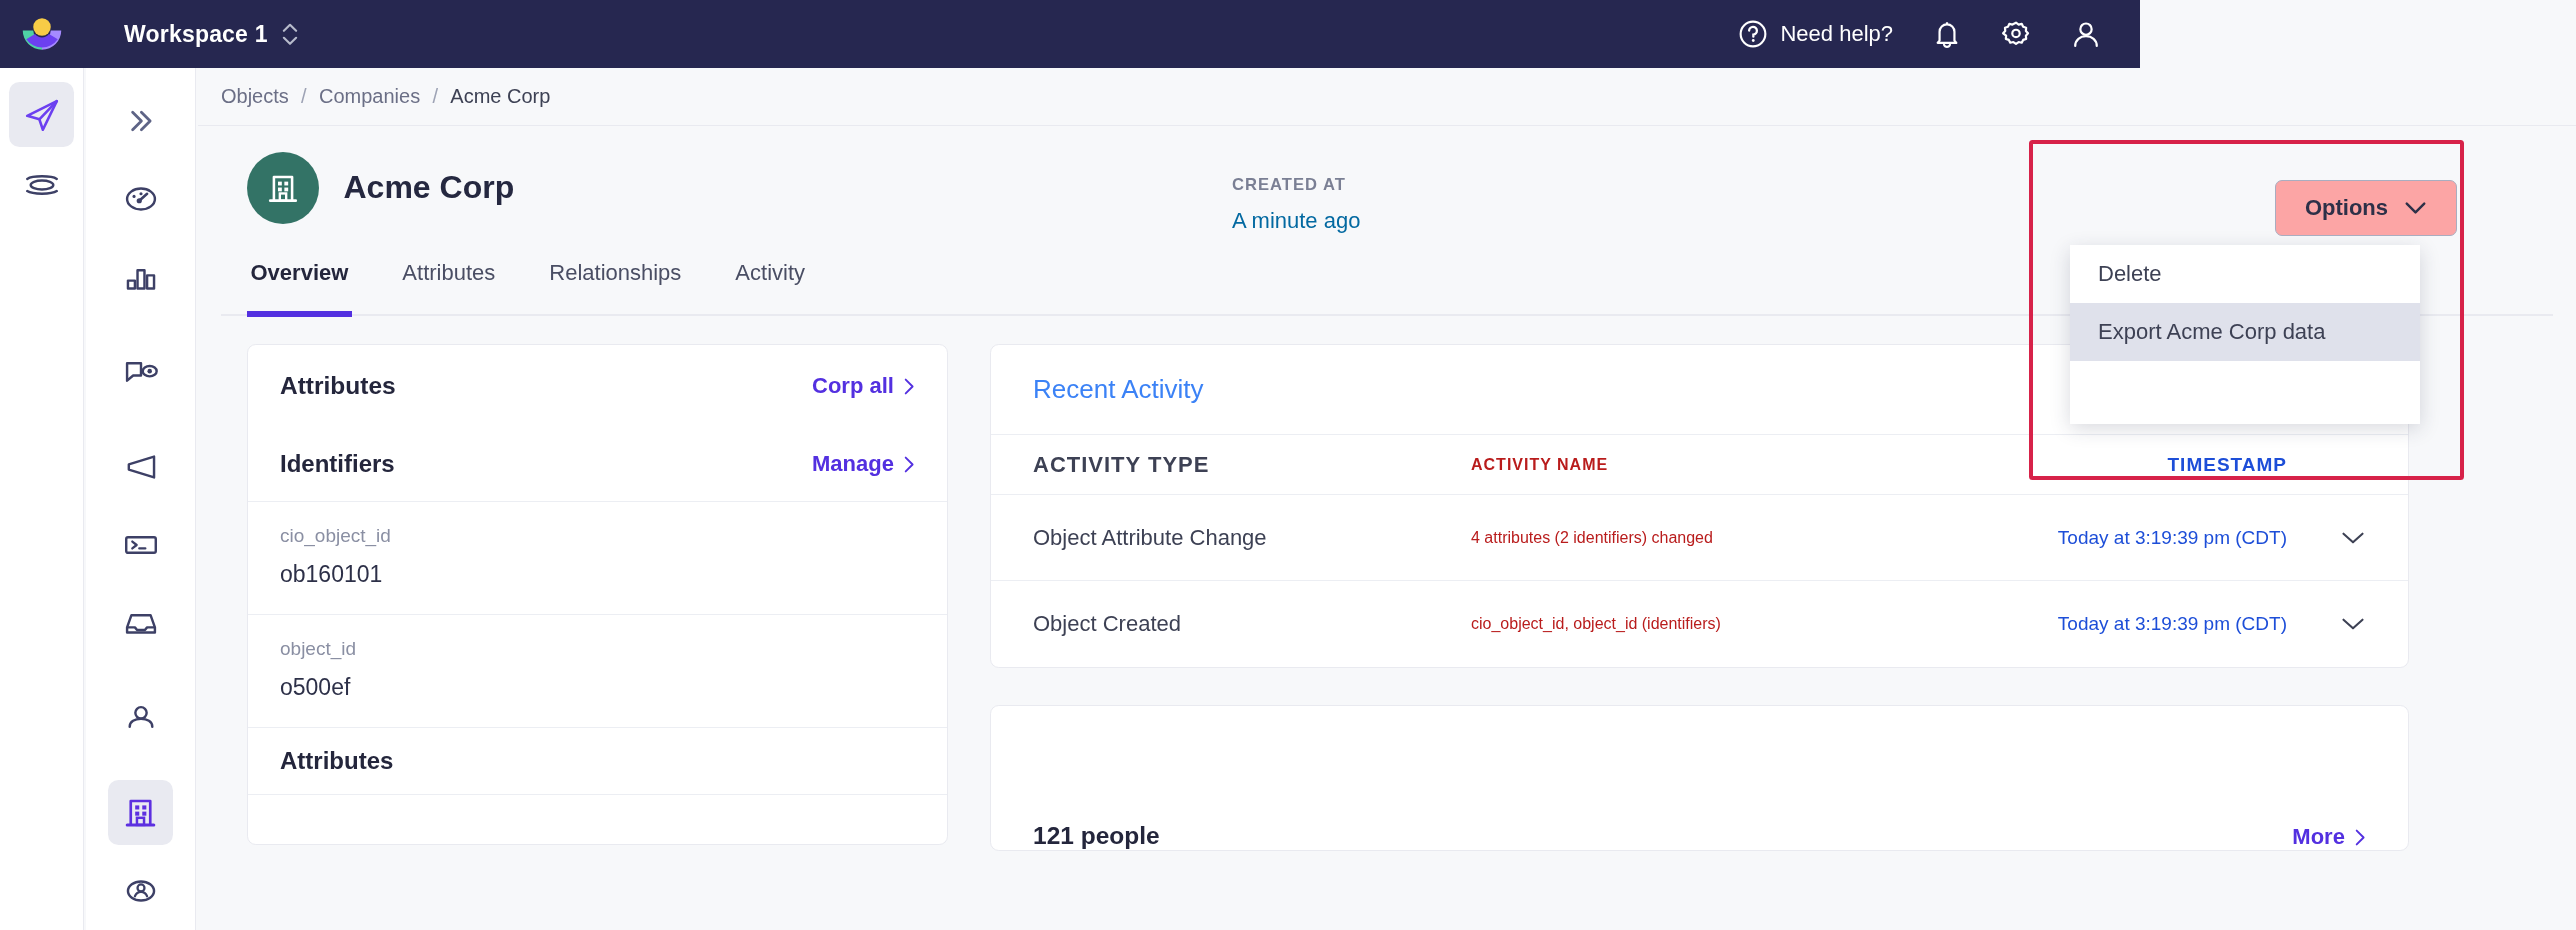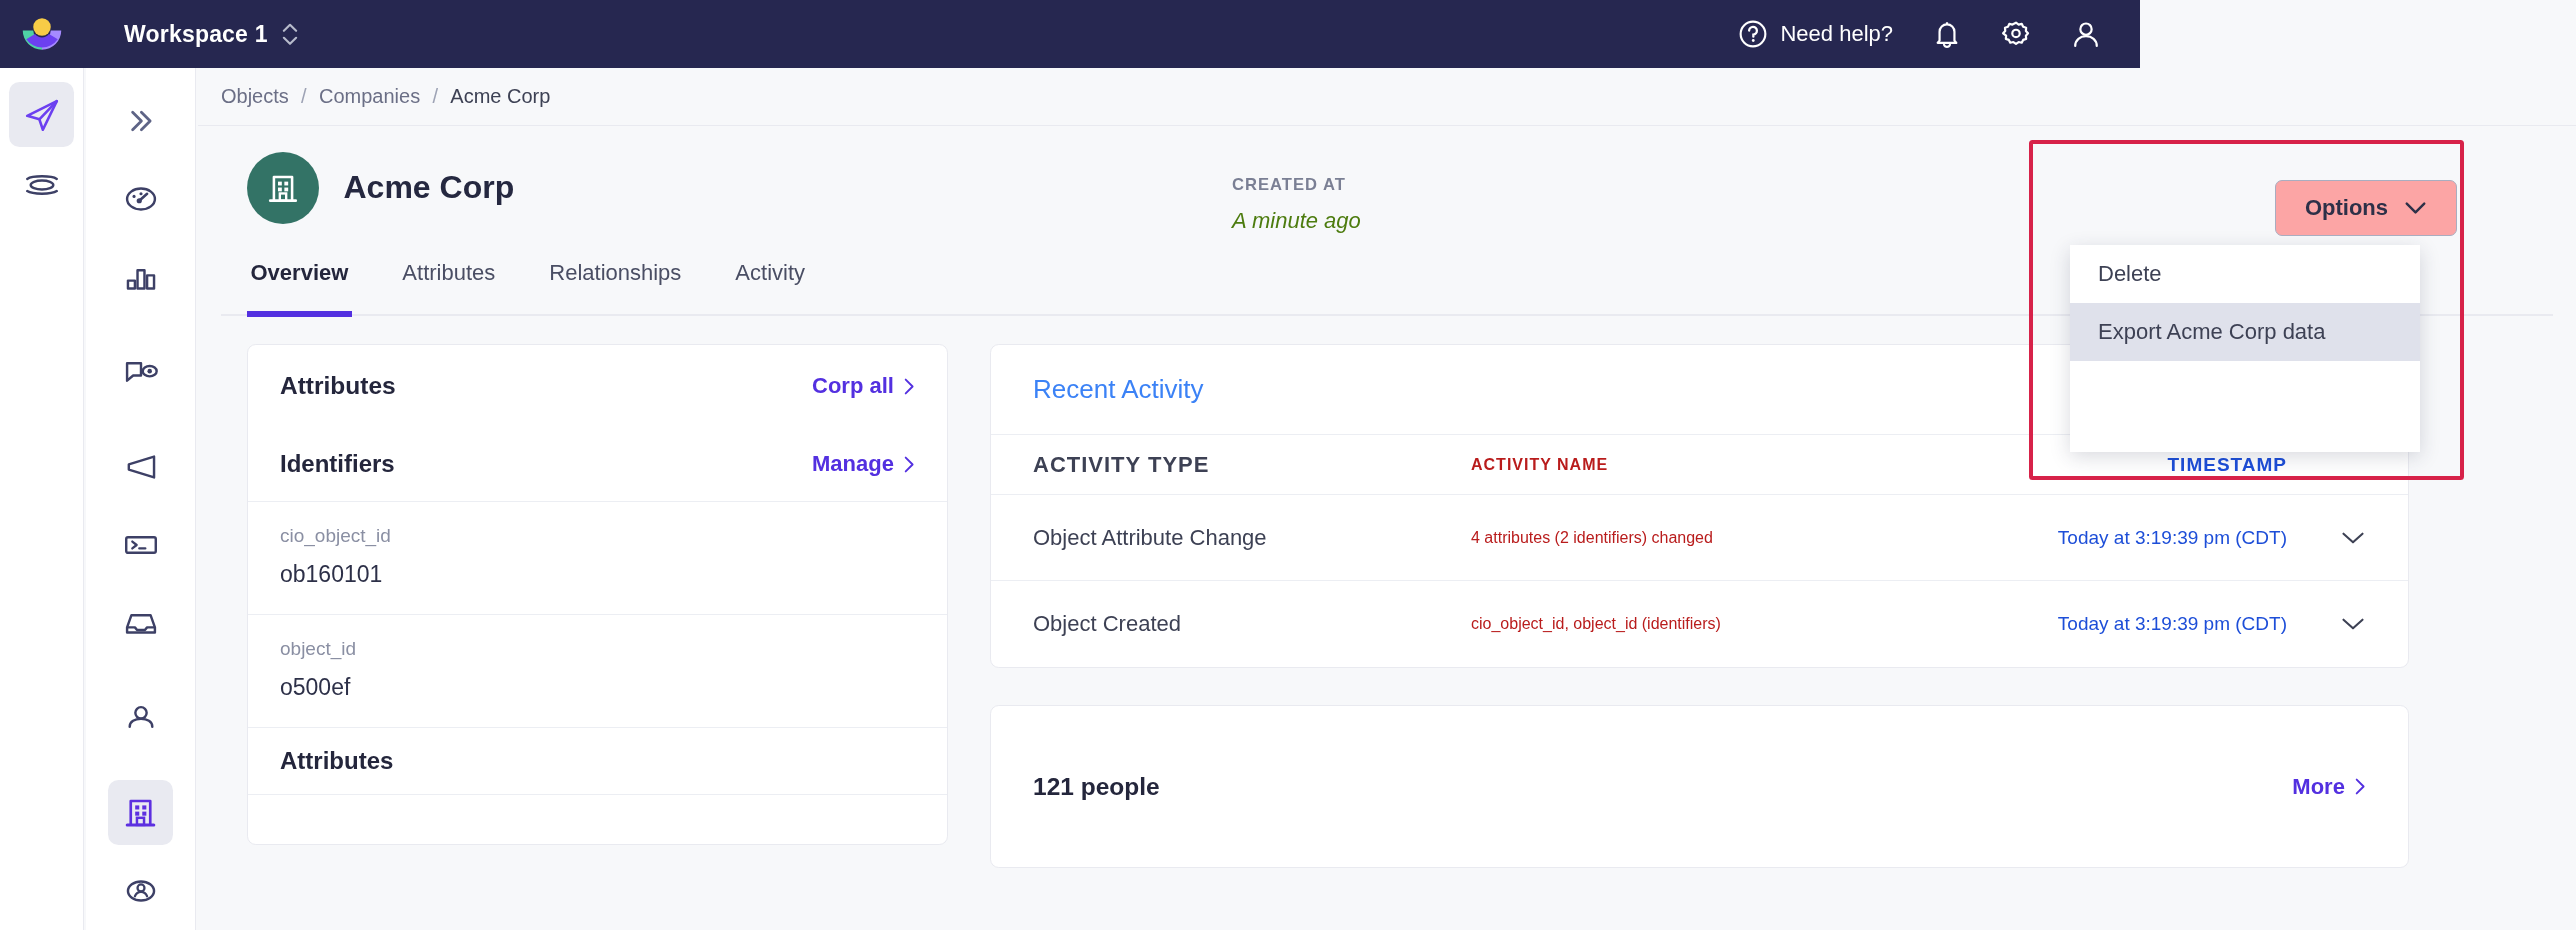--- a/index.html
+++ b/index.html
@@ -67,42 +67,42 @@
 
   .hero { height: 123px; position: relative; padding: 0 23px; display: flex; align-items: center; }
   .avatar {
     width: 72px; height: 72px; border-radius: 50%;
     background: #337366; display: flex; align-items: center; justify-content: center;
     margin-left: 26px;
   }
   .hero-title { font-size: 32px; font-weight: bold; color: #252840; margin-left: 24.5px; }
   .created { position: absolute; left: 1034px; top: 49px; }
   .created .lbl { font-size: 16.6px; letter-spacing: 1px; color: #7a7f94; font-weight: bold; }
-  .created .val { font-size: 22px; color: #4d7c0f; margin-top: 13px; font-style: italic; }
+  .created .val { font-size: 22px; color: #0369a1; margin-top: 13px; }
 
   
   .opt-btn {
     position: absolute; right: 119px; top: 180px;
     width: 182px; height: 56px;
     background: #fca5a5; border: 1.8px solid #a9adc0; border-radius: 7px;
     display: flex; align-items: center; justify-content: center; gap: 16px;
     font-size: 22px; font-weight: bold; color: #2d3048; cursor: pointer; z-index: 30;
   }
 
   
   .annot {
     position: absolute; left: 2029px; top: 140px;
     width: 435px; height: 340px;
     border: 4.4px solid #d72249; border-radius: 3.5px;
     z-index: 20; pointer-events: none;
   }
   
   .dropdown {
     position: absolute; left: 2070px; top: 245px;
-    width: 350px; height: 207px;
+    width: 350px; height: 179px;
     background: #ffffff;
     box-shadow: 0 5.3px 19px rgba(40,44,70,.18);
     z-index: 25;
   }
   .dd-item {
     height: 58px; display: flex; align-items: center;
     padding-left: 28px; font-size: 22px; color: #3d4154; cursor: pointer;
   }
   .dd-item.hover { background: #dfe1eb; }
 
@@ -142,21 +142,21 @@
   
   .act-head { height: 89px; display: flex; align-items: center; padding: 0 42px; font-size: 26px; font-weight: normal; color: #3b82f6; }
   .act-thead { display: flex; align-items: center; height: 61px; padding: 0 42px; border-top: 1.8px solid #eceef3; border-bottom: 1.8px solid #eceef3; font-size: 17.5px; letter-spacing: 1px; color: #7a7f94; font-weight: bold; }
   .act-row { display: flex; align-items: center; height: 86px; padding: 0 42px; border-bottom: 1.8px solid #eceef3; }
   .act-row:last-child { border-bottom: none; }
   .c-type { width: 438px; font-size: 22px; color: #3d4154; }
   .c-name { flex: 1; font-size: 16px; color: #b91c1c; }
   .c-ts { width: 350px; text-align: right; font-size: 19px; color: #1d4ed8; }
   .c-chev { width: 79px; display: flex; justify-content: flex-end; cursor: pointer; }
 
-  .people-card { height: 163px; display: flex; align-items: center; justify-content: space-between; padding: 0 42px; }
+  .people-card { height: 146px; display: flex; align-items: flex-end; justify-content: space-between; padding: 0 42px; }
   .people-ttl { font-size: 24.5px; font-weight: bold; color: #24263c; }
 </style>
 </head>
 <body>
 
 <div class="topbar">
   <div class="logo-wrap">
     <svg class="logo ic" viewBox="0 0 52 48">
       <path d="M4 20 A22 22 0 0 0 26 42 L26 30 A10 10 0 0 1 16 20 Z" fill="#4fd1a5"></path>
       <path d="M48 20 A22 22 0 0 1 26 42 L26 30 A10 10 0 0 0 36 20 Z" fill="#a68bff"></path>

